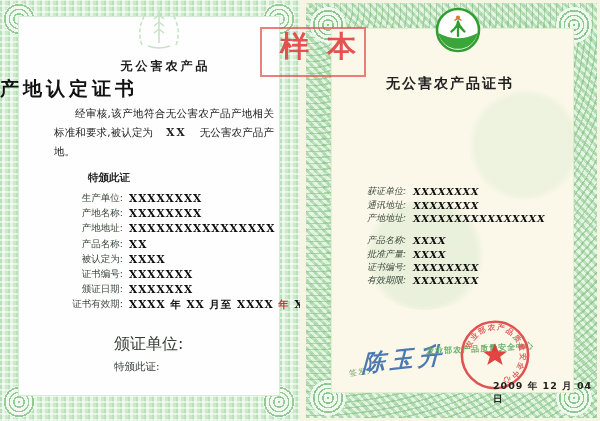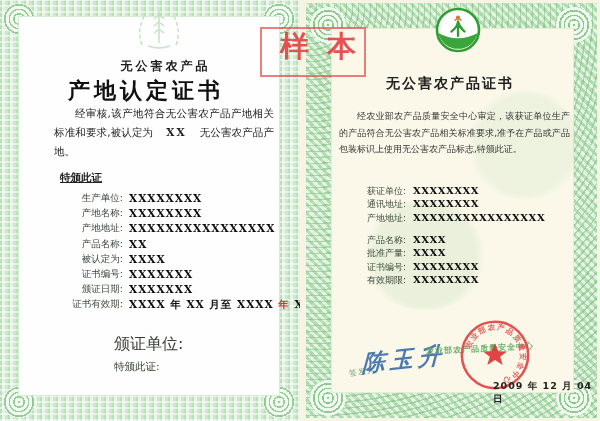--- a/index.html
+++ b/index.html
@@ -18,26 +18,26 @@
   .rosette { position:absolute; border-radius:50%;
     background:repeating-radial-gradient(circle, rgba(126,193,126,0.75) 0 1.5px, rgba(242,250,242,0.95) 1.5px 4.5px); }
   .cl-tl { left:3px;  top:3px;   width:32px; height:32px; }
   .cl-tr { left:263px; top:3px;  width:32px; height:32px; }
   .cl-bl { left:3px;  top:386px; width:32px; height:32px; }
   .cl-br { left:263px; top:386px; width:32px; height:32px; }
 
   .wreath { position:absolute; left:128px; top:5px; }
   .l-subtitle { position:absolute; left:0; right:8px; top:58px; text-align:center;
     font-size:12px; font-weight:bold; letter-spacing:3px; color:#1c1c1c;padding-left:39px; }
-  .l-title { position:absolute; left:0; right:8px; top:76px; text-align:center;
-    font-size:22px; font-weight:bold; letter-spacing:4px; color:#111; }
+  .l-title { position:absolute; left:0; right:8px; top:76px; 
+    font-size:19px; font-weight:bold; letter-spacing:4px; color:#111; }
   .l-body { position:absolute; left:54px; top:104px; width:220px;
     font-size:10.5px; line-height:19px; color:#222; text-align:justify; text-indent:2em; }
   .l-body .hl { font-weight:bold; letter-spacing:2px; margin:0 13px; font-family:"DejaVu Serif",serif; }
-  .l-close { position:absolute; left:60px; top:171px; font-size:10.5px; font-weight:bold; color:#222;text-decoration:underline; }
+  .l-close { position:absolute; left:88px; top:171px; font-size:10.5px; font-weight:bold; color:#222; }
 
   .l-fields { position:absolute; left:63px; top:192px; width:215px; }
   .frow { display:flex; align-items:flex-start; height:15.2px; }
   .flabel { font-size:9.5px; color:#39453a; width:60px; text-align:right; flex:0 0 auto; }
   .fvalue { font-family:"DejaVu Serif",serif; font-weight:bold; font-size:10.5px;
     letter-spacing:1px; color:#0c0c0c; margin-left:6px; white-space:nowrap; }
   .red-char { color:#c23636; }
 
   .l-issuer { position:absolute; left:114px; top:334px; font-size:16px; color:#333d33; }
   .l-sign   { position:absolute; left:114px; top:360px; font-size:10.5px; color:#333d33; }
@@ -64,21 +64,21 @@
     background:radial-gradient(circle, rgba(156,206,156,0.14) 0 60%, rgba(156,206,156,0) 70%); }
 
   .r-logo { position:absolute; left:134px; top:6px; }
   .r-title { position:absolute; left:0; right:0; top:75px; text-align:center;
     font-size:14px; font-weight:bold; letter-spacing:2px; color:#222; }
   .r-body { position:absolute; left:39px; top:108px; width:231px;
     font-size:9px; line-height:16.5px; color:#333; text-align:justify; text-indent:2em; }
 
   .r-fields-top    { position:absolute; left:64px; top:185px; width:210px; }
   .r-fields-bottom { position:absolute; left:64px; top:234px; width:210px; }
-  .rrow { display:flex; align-items:flex-start; height:13.4px; }
+  .rrow { display:flex; align-items:center; height:13.4px;font-style:italic; }
   .rlabel { font-size:9px; color:#3c493c; width:42px; text-align:right; flex:0 0 auto; }
   .rvalue { font-family:"DejaVu Serif",serif; font-weight:bold; font-size:10px;
     letter-spacing:0.5px; color:#0c0c0c; margin-left:7px; white-space:nowrap; }
 
   .r-signer { position:absolute; left:49px; top:366px; font-size:8px; color:#7aa87a;
     transform:rotate(-9deg); letter-spacing:1px; }
   .r-signature { position:absolute; left:62px; top:344px; font-size:23px; font-weight:bold;
     font-style:italic; color:#3b6cab; letter-spacing:5px;
     transform:rotate(-6deg) skewX(-8deg); opacity:0.9; }
   .r-org { position:absolute; left:126px; top:342px; width:155px; font-size:8px;
@@ -172,21 +172,20 @@
 
     <svg class="r-logo" width="48" height="48" viewBox="0 0 48 48">
       <circle cx="24" cy="24" r="21" fill="#ffffff" stroke="#2f9e2f" stroke-width="2.6"></circle>
       <path d="M4.2,27 A20.3,20.3 0 0 0 43.8,27 Q24,37.5 4.2,27 Z" fill="#3aa63a"></path>
       <circle cx="24" cy="11.5" r="2.1" fill="#e07830"></circle>
       <path d="M20.5,14.5 Q24,11 27.5,14.5" stroke="#e07830" stroke-width="1.4" fill="none"></path>
       <path d="M24,15.5 C23.5,21 20,23.5 17.5,25.5 M24,15.5 C25,21 28,23 30.5,25.5 M24,16 L24,30" stroke="#2f9e2f" stroke-width="2.3" fill="none" stroke-linecap="round"></path>
     </svg>
 
     <div class="r-title">无公害农产品证书</div>
-    <div class="r-body">经农业部农产品质量安全中心审定，该获证单位生产的产品符合无公害农产品相关标准要求,准予在产品或产品包装标识上使用无公害农产品标志,特颁此证。</div>
 
     <div class="r-fields-top">
       <div class="rrow">
         <span class="rlabel">获证单位:</span>
         <span class="rvalue">XXXXXXXX</span>
       </div>
       <div class="rrow">
         <span class="rlabel">通讯地址:</span>
         <span class="rvalue">XXXXXXXX</span>
       </div>

